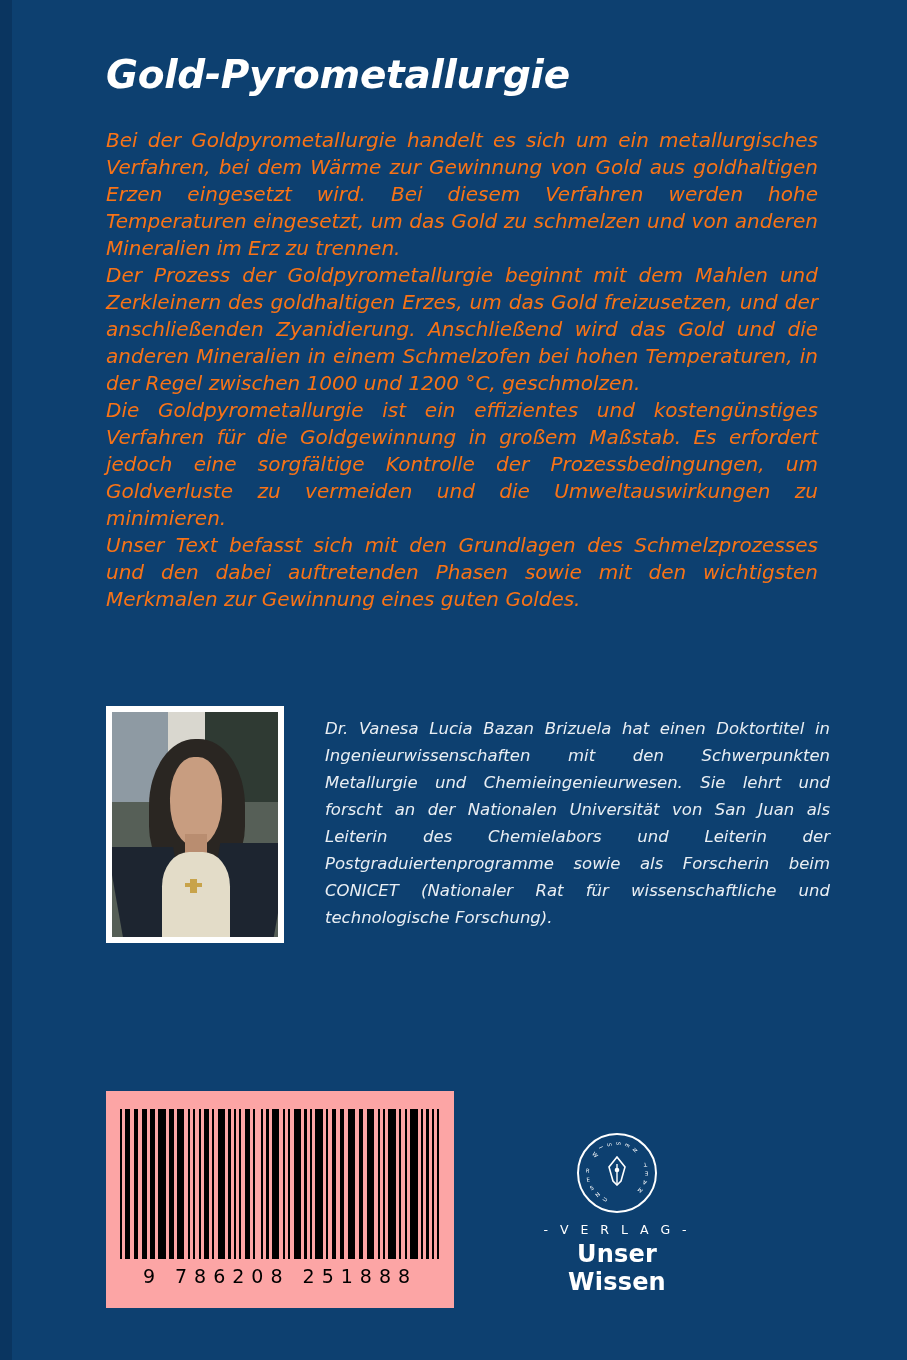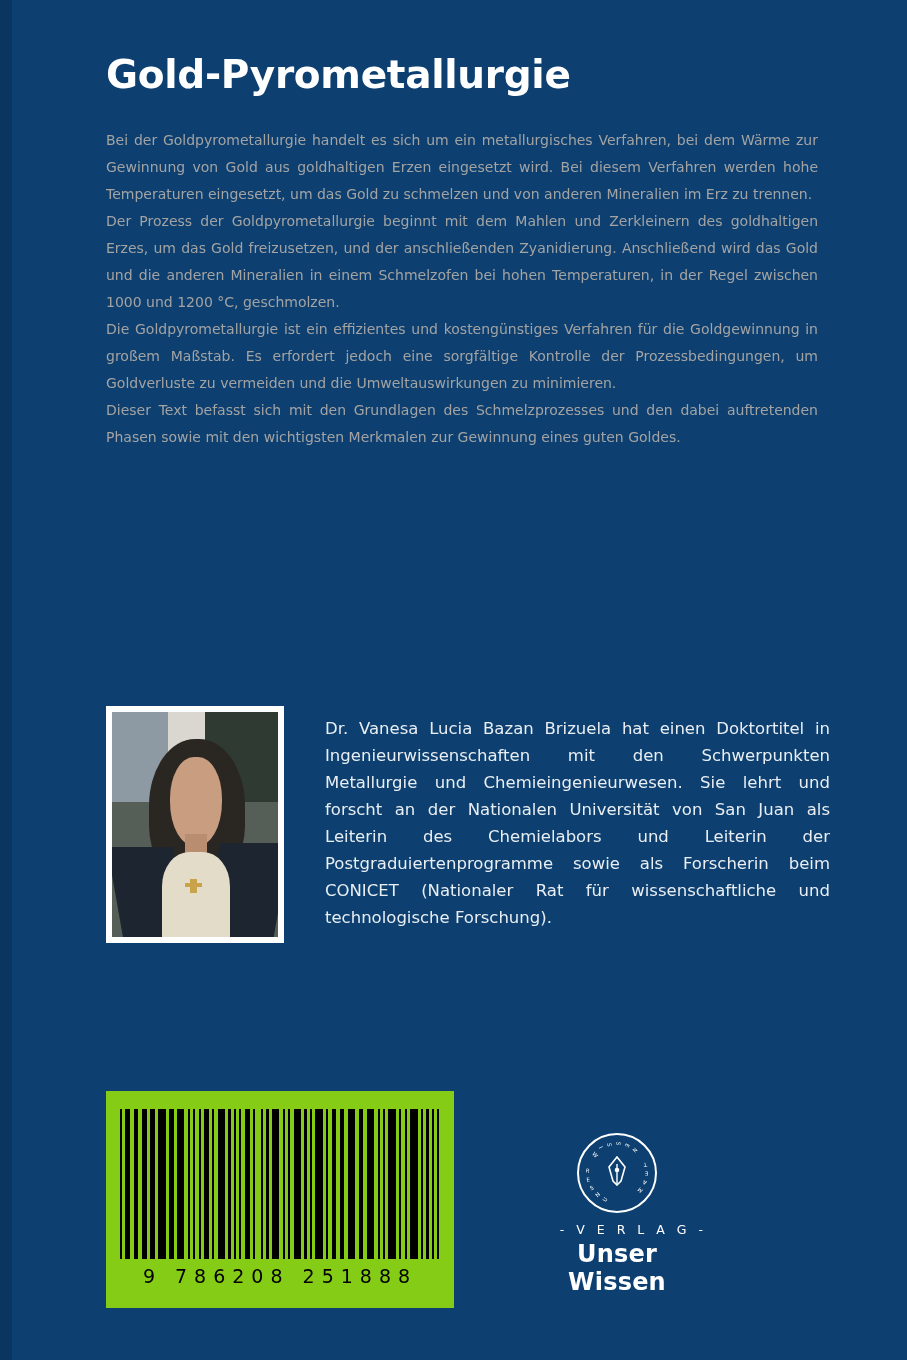--- a/index.html
+++ b/index.html
@@ -27,40 +27,41 @@
     width: 12px;
     height: 100%;
     background: #0a3560;
   }
   .content {
     position: absolute;
     left: 106px;
     top: 0;
     width: 712px;
     height: 100%;
+    font-style: italic;
   }
   .title {
     position: absolute;
     top: 54px;
     left: 0;
     width: 712px;
     margin: 0;
     color: #ffffff;
     font-size: 39px;
     font-weight: bold;
     letter-spacing: -0.3px;
     line-height: 1.1;
   }
   .blurb {
     position: absolute;
     top: 127px;
     left: 0;
     width: 712px;
-    color: #a3a3a3;
-    font-size: 14px;
+    color: #f97316;
+    font-size: 20px;
     line-height: 27px;
     text-align: justify;
   }
   .blurb p {
     margin: 0 0 0 0;
   }
   .author-block {
     position: absolute;
     top: 706px;
     left: 0;
@@ -149,21 +150,21 @@
     line-height: 27px;
     text-align: justify;
     margin-left: 12px;
   }
   .barcode-box {
     position: absolute;
     left: 106px;
     top: 1091px;
     width: 348px;
     height: 217px;
-    background: #84cc16;
+    background: #fca5a5;
     box-sizing: border-box;
     padding: 18px 14px 8px 14px;
   }
   .bars {
     position: relative;
     width: 320px;
     height: 150px;
     margin: 0 auto;
   }
   .bars i {
@@ -215,21 +216,20 @@
     position: absolute;
     left: 50%;
     top: 50%;
     transform: translate(-50%, -50%);
   }
   .pub-verlag {
     margin-top: 9px;
     font-size: 12.5px;
     letter-spacing: 4px;
     color: #ffffff;
-    text-align: right;
   }
   .pub-name {
     margin-top: 3px;
     font-size: 24px;
     font-weight: bold;
     color: #ffffff;
     letter-spacing: 0.2px;
   }
 </style>
 </head>
@@ -238,21 +238,21 @@
 <div class="cover">
   <div class="spine"></div>
 
   <div class="content">
     <h1 class="title">Gold-Pyrometallurgie</h1>
 
     <div class="blurb">
       <p>Bei der Goldpyrometallurgie handelt es sich um ein metallurgisches Verfahren, bei dem Wärme zur Gewinnung von Gold aus goldhaltigen Erzen eingesetzt wird. Bei diesem Verfahren werden hohe Temperaturen eingesetzt, um das Gold zu schmelzen und von anderen Mineralien im Erz zu trennen.</p>
       <p>Der Prozess der Goldpyrometallurgie beginnt mit dem Mahlen und Zerkleinern des goldhaltigen Erzes, um das Gold freizusetzen, und der anschließenden Zyanidierung. Anschließend wird das Gold und die anderen Mineralien in einem Schmelzofen bei hohen Temperaturen, in der Regel zwischen 1000 und 1200 °C, geschmolzen.</p>
       <p>Die Goldpyrometallurgie ist ein effizientes und kostengünstiges Verfahren für die Goldgewinnung in großem Maßstab. Es erfordert jedoch eine sorgfältige Kontrolle der Prozessbedingungen, um Goldverluste zu vermeiden und die Umweltauswirkungen zu minimieren.</p>
-      <p>Dieser Text befasst sich mit den Grundlagen des Schmelzprozesses und den dabei auftretenden Phasen sowie mit den wichtigsten Merkmalen zur Gewinnung eines guten Goldes.</p>
+      <p>Unser Text befasst sich mit den Grundlagen des Schmelzprozesses und den dabei auftretenden Phasen sowie mit den wichtigsten Merkmalen zur Gewinnung eines guten Goldes.</p>
     </div>
 
     <div class="author-block">
       <div class="author-photo">
         <div class="photo-inner">
           <div class="ph-bg-left"></div>
           <div class="ph-bg-mid"></div>
           <div class="ph-bg-right"></div>
           <div class="ph-bg-low"></div>
           <div class="ph-hair"></div>

